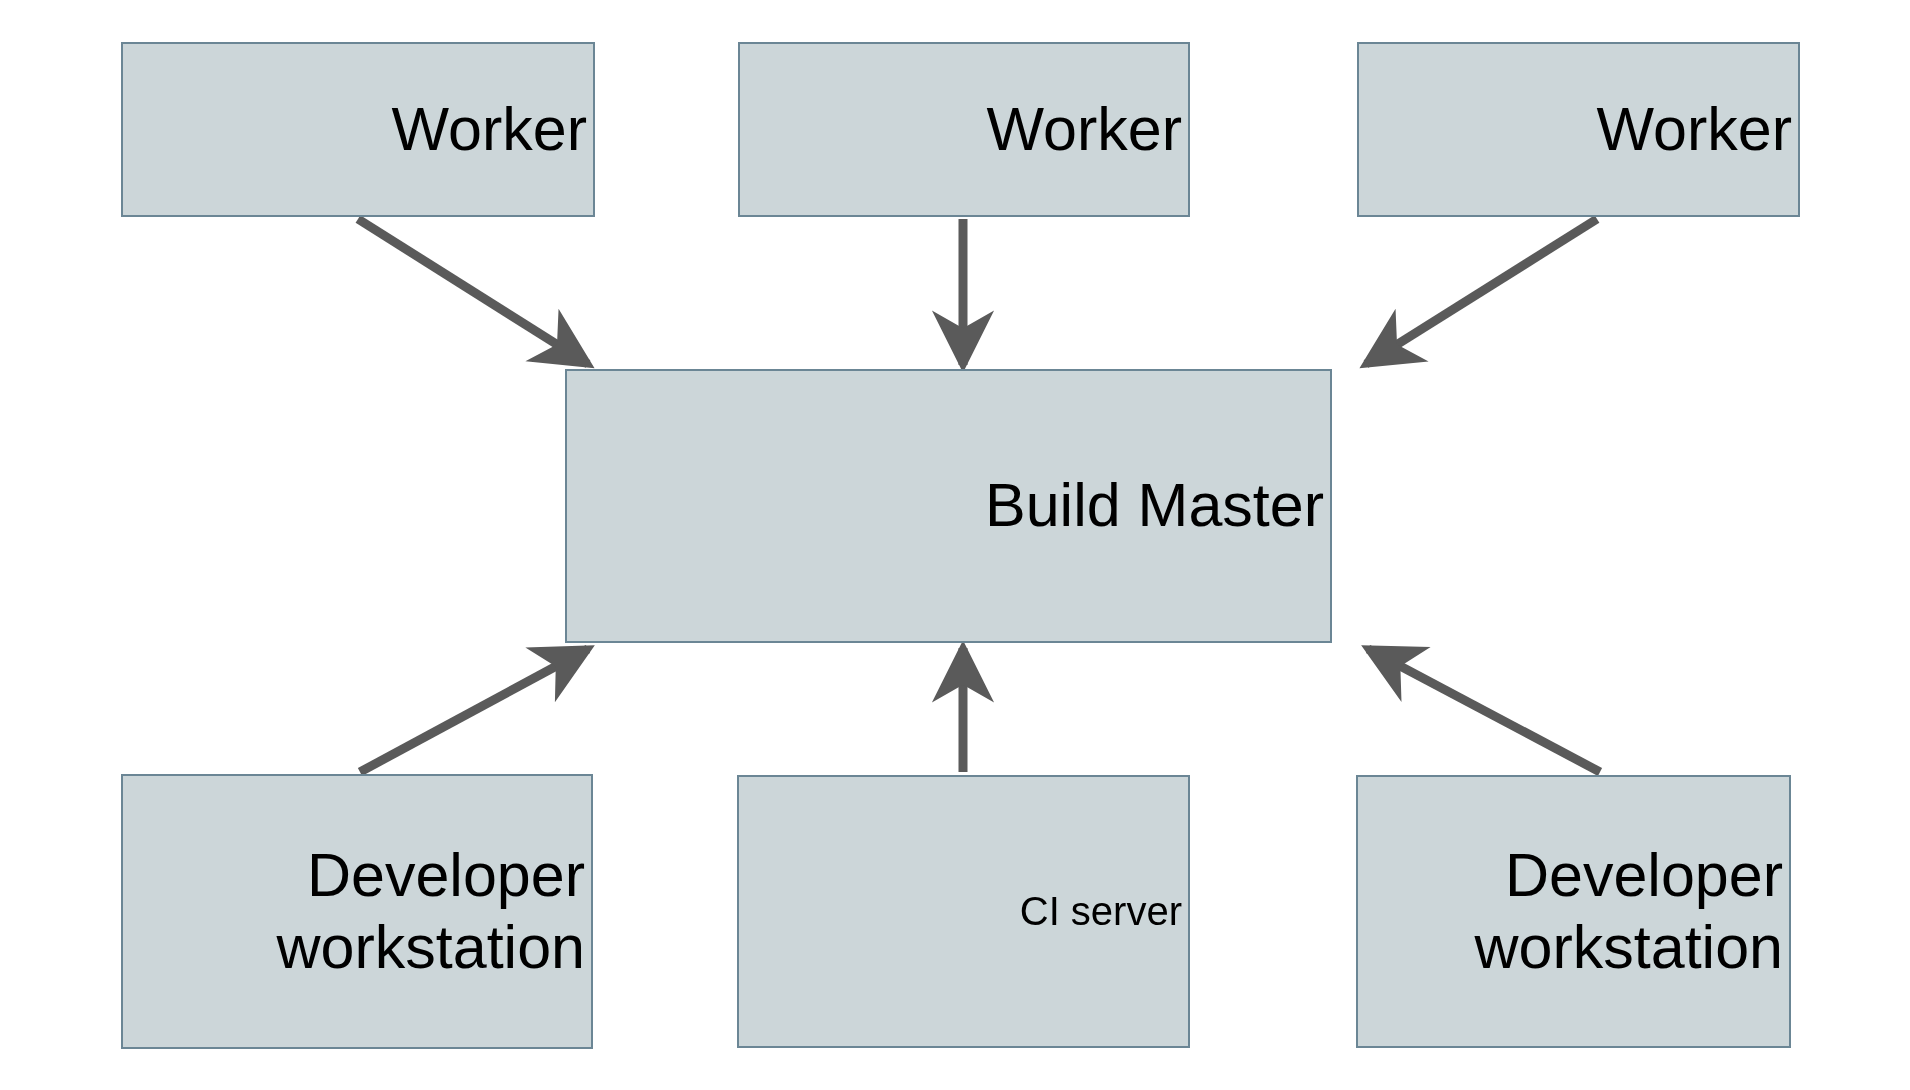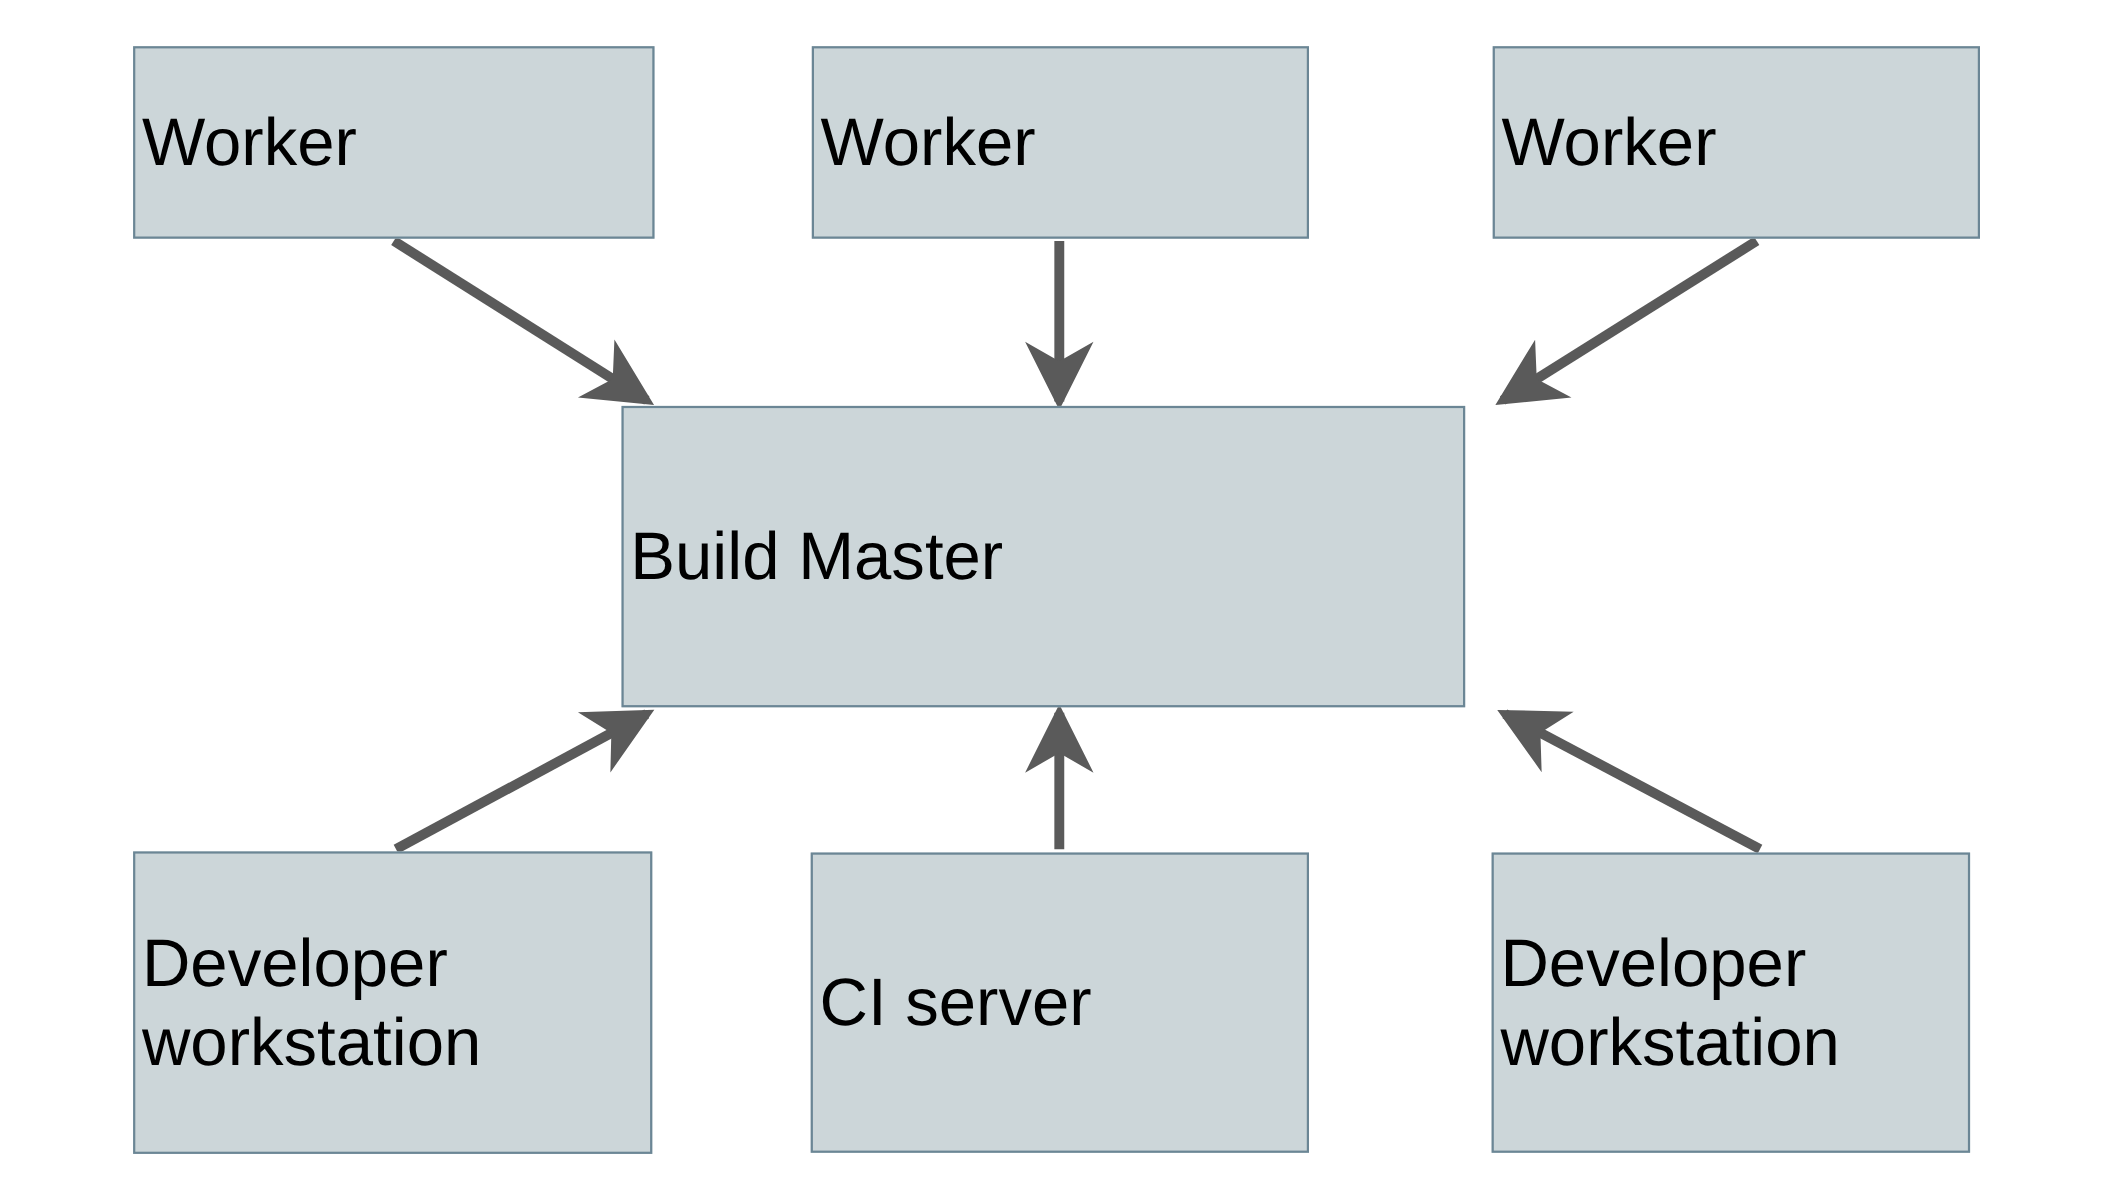--- a/index.html
+++ b/index.html
@@ -29,42 +29,42 @@
     pointer-events: none;
   }
   .node {
     position: absolute;
     box-sizing: border-box;
     background: #ccd6d9;
     border: 2px solid #6b8695;
     display: flex;
     align-items: center;
     justify-content: center;
-    text-align: left;
+    text-align: right;
     color: #000000;
     line-height: 1.18;
     white-space: pre-line;
     z-index: 2;
   }
   .node-label {
     display: block;
     width: 100%;
     padding: 0 6px;
     box-sizing: border-box;
   }
 
   
   #node-worker-1 { left: 121px; top: 42px;  width: 474px; height: 175px; font-size: 61px; }
   #node-worker-2 { left: 738px; top: 42px;  width: 452px; height: 175px; font-size: 61px; }
   #node-worker-3 { left: 1357px; top: 42px; width: 443px; height: 175px; font-size: 61px; }
 
   #node-build-master { left: 565px; top: 369px; width: 767px; height: 274px; font-size: 61px; }
 
   #node-dev-workstation-left  { left: 121px;  top: 774px; width: 472px; height: 275px; font-size: 61px; }
-  #node-ci-server             { left: 737px;  top: 775px; width: 453px; height: 273px; font-size: 61px; }
+  #node-ci-server             { left: 737px;  top: 775px; width: 453px; height: 273px; font-size: 40px; }
   #node-dev-workstation-right { left: 1356px; top: 775px; width: 435px; height: 273px; font-size: 61px; }
 </style>
 </head>
 <body>
 
 <div id="diagram-canvas">
 
   <svg id="edge-layer" viewBox="0 0 1910 1090" width="1910" height="1090" xmlns="http://www.w3.org/2000/svg">
     <defs>
       <marker id="arrow-barb" viewBox="0 0 12 12" refX="10.2" refY="6" markerWidth="7.4" markerHeight="7.4" orient="auto-start-reverse" markerUnits="strokeWidth">

